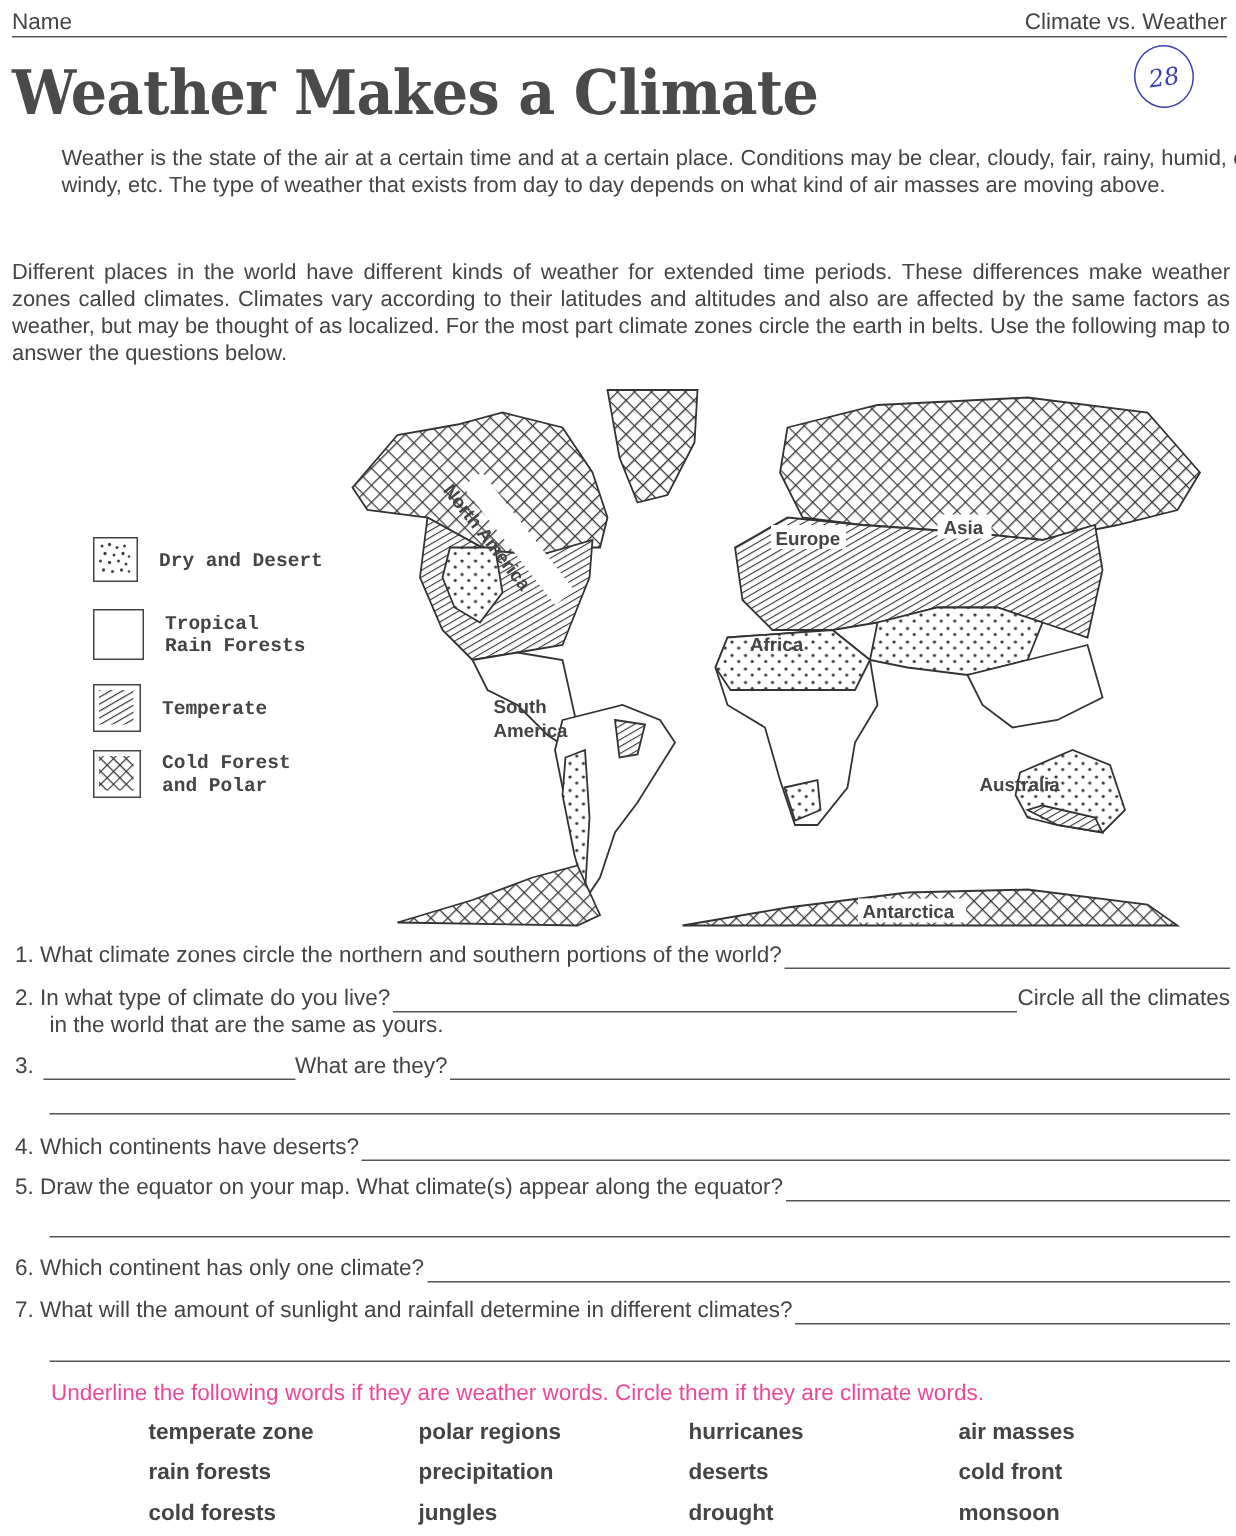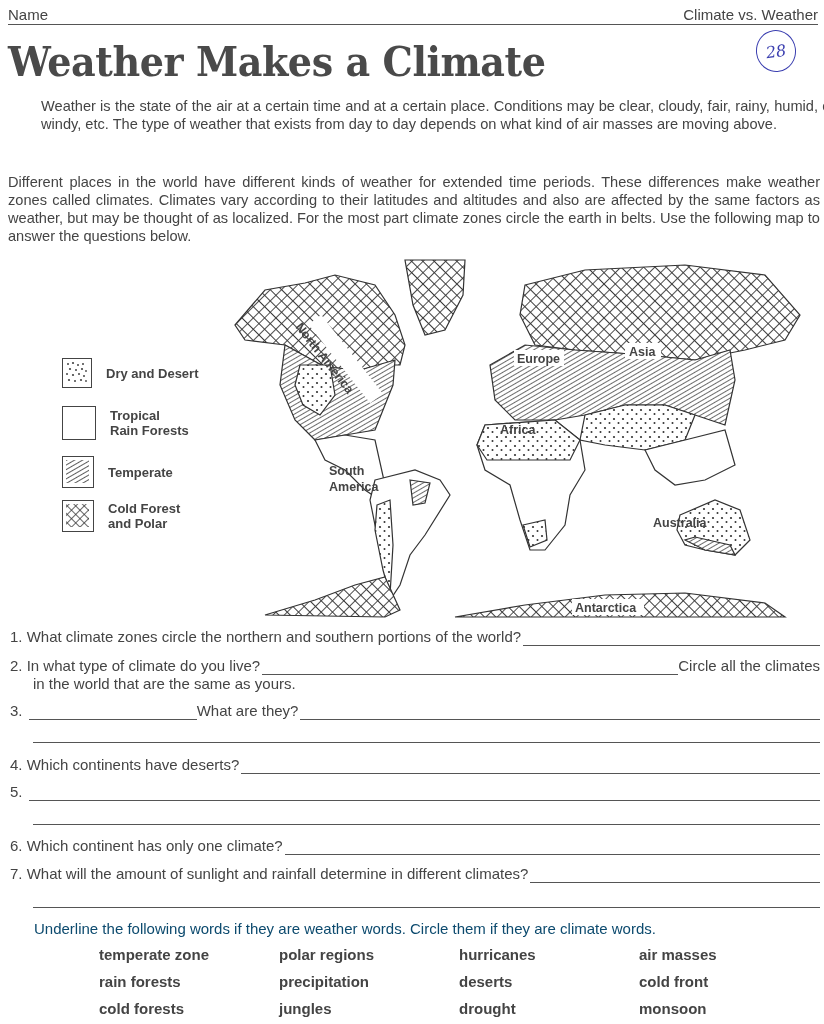--- a/index.html
+++ b/index.html
@@ -15,28 +15,28 @@
   .title { top: 38px; left: 8px; font-family: "DejaVu Serif", serif; font-weight: bold; font-size: 41px;
            color: #4a4a4a; letter-spacing: -0.5px; transform: scaleX(0.93); transform-origin: left; }
   .para { left: 8px; width: 812px; font-size: 14.6px; line-height: 18px; color: #444;
           text-align: justify; }
   .p1 { top: 97px; margin-left: 33px; }
   .p2 { top: 173px; }
   .legend { left: 62px; top: 358px; width: 170px; }
   .leg-item { position: absolute; left: 0; display: flex; align-items: center; }
   .leg-box { width: 30px; height: 30px; border: 1.5px solid #444; box-sizing: border-box; background: #fff; }
   .leg-box svg { display: block; }
-  .leg-label { margin-left: 14px; font-size: 13px; font-weight: bold; color: #444; line-height: 15px; }
+  .leg-label { margin-left: 14px; font-size: 13px; font-weight: bold; color: #444; line-height: 15px; font-family: Liberation Mono, monospace; }
   .map { left: 225px; top: 255px; width: 600px; height: 365px; }
   .maplabel { font-family: "Liberation Sans", sans-serif; font-weight: bold; font-size: 12.5px; fill: #444; }
   .q { left: 10px; width: 810px; font-size: 15px; color: #444; line-height: 18px; }
   .row { display: flex; align-items: flex-end; white-space: nowrap; }
   .blank { flex: 1; border-bottom: 1.5px solid #555; height: 14px; margin-left: 2px; }
   .fullblank { border-bottom: 1.5px solid #555; height: 1px; }
-  .words-intro { top: 920px; left: 34px; font-size: 15px; color: #0c4a6e; }
+  .words-intro { top: 920px; left: 34px; font-size: 15px; color: #ec4899; }
   .wgrid { top: 946px; left: 99px; width: 660px; display: grid; grid-template-columns: 180px 180px 180px 120px;
            row-gap: 9px; font-size: 15px; font-weight: bold; color: #444; }
   .wgrid span { height: 18px; }
 </style>
 </head>
 <body>
 
 <div class="abs hdr">
   <span class="name">Name</span>
   <span class="topic">Climate vs. Weather</span>
@@ -213,20 +213,21 @@
 <div class="abs fullblank" style="top:741px; left:33px; width:787px"></div>
 
 <div class="abs q row" style="top:756px">
   <span>4.</span>&nbsp;
   <span>Which continents have deserts?</span>
   <span class="blank"></span>
 </div>
 
 <div class="abs q row" style="top:783px">
   <span>5.</span>&nbsp;
+  <span>Draw the equator on your map. What climate(s) appear along the equator?</span>
   <span class="blank"></span>
 </div>
 <div class="abs fullblank" style="top:823px; left:33px; width:787px"></div>
 
 <div class="abs q row" style="top:837px">
   <span>6.</span>&nbsp;
   <span>Which continent has only one climate?</span>
   <span class="blank"></span>
 </div>
 

